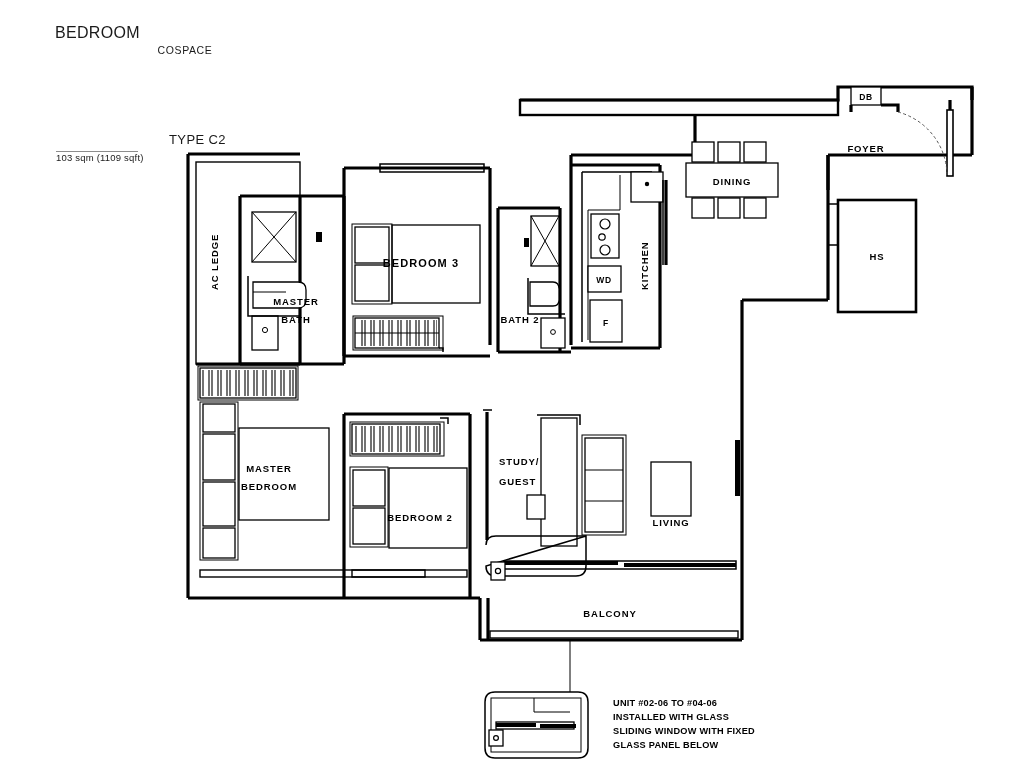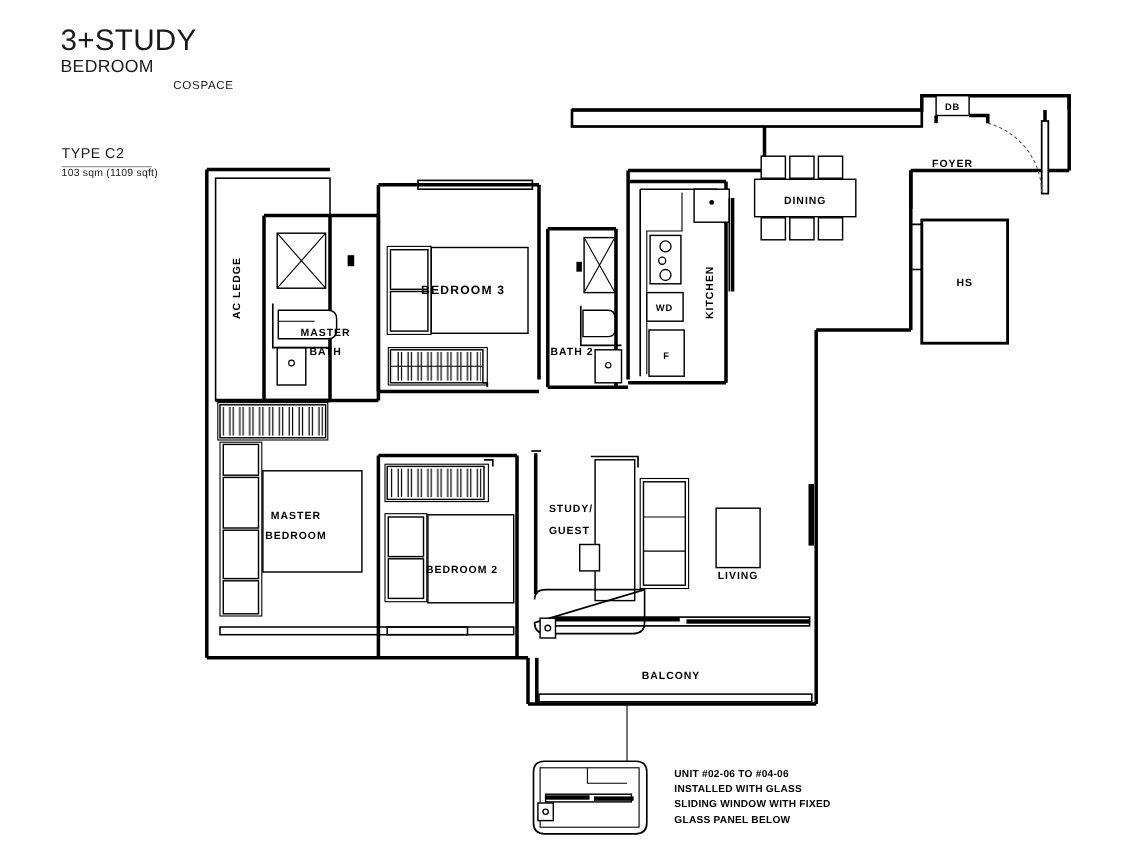--- a/index.html
+++ b/index.html
@@ -52,20 +52,21 @@
     position: absolute;
     left: 56px;
     top: 132px;
     width: 170px;
   }
   .t-type {
     font-size: 13px;
     letter-spacing: .4px;
     color: #1a1a1a;
     padding-bottom: 4px;
+    text-align: right;
   }
   .t-rule {
     height: 1px;
     background: #8d8d8d;
     width: 82px;
   }
   .t-area {
     font-size: 9.5px;
     letter-spacing: .2px;
     color: #1a1a1a;
@@ -135,21 +136,20 @@
     stroke-width: 1;
     fill: none;
   }
 </style>
 </head>
 <body>
 
 <div id="sheet">
 
   <div class="titleblock">
-    <div class="t-main">3+STUDY</div>
     <div class="t-sub">BEDROOM</div>
     <div class="t-brand">COSPACE</div>
   </div>
 
   <div class="typeblock">
     <div class="t-type">TYPE C2</div>
     <div class="t-rule"></div>
     <div class="t-area">103 sqm  (1109 sqft)</div>
   </div>
 

